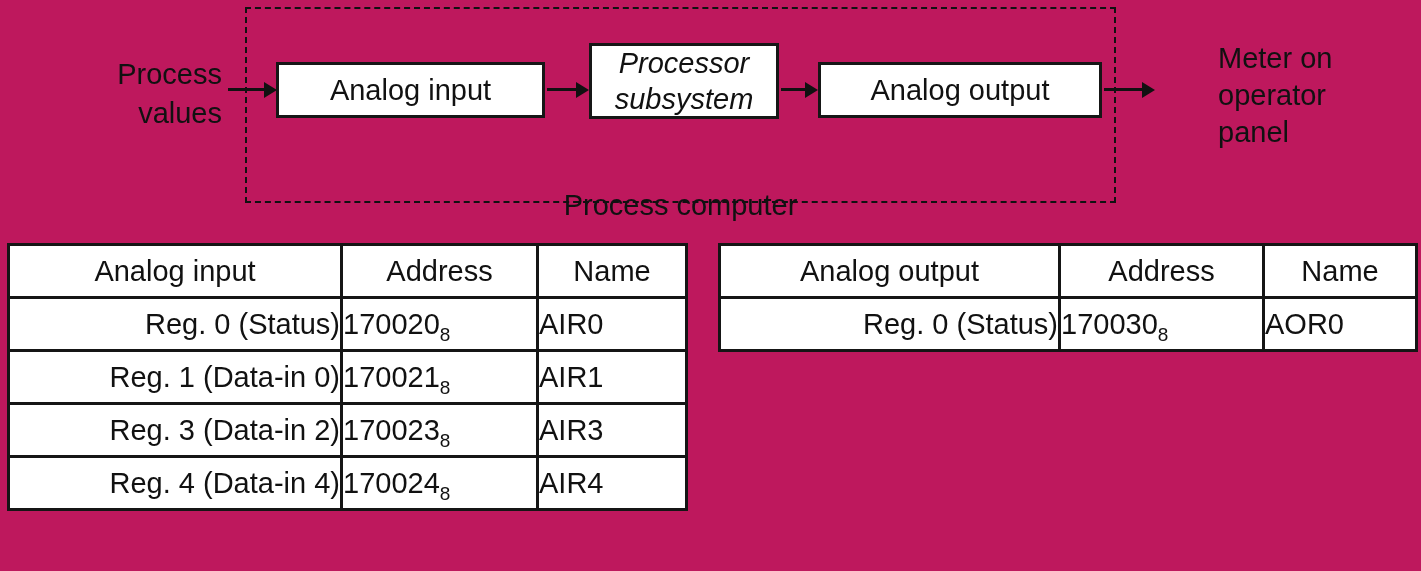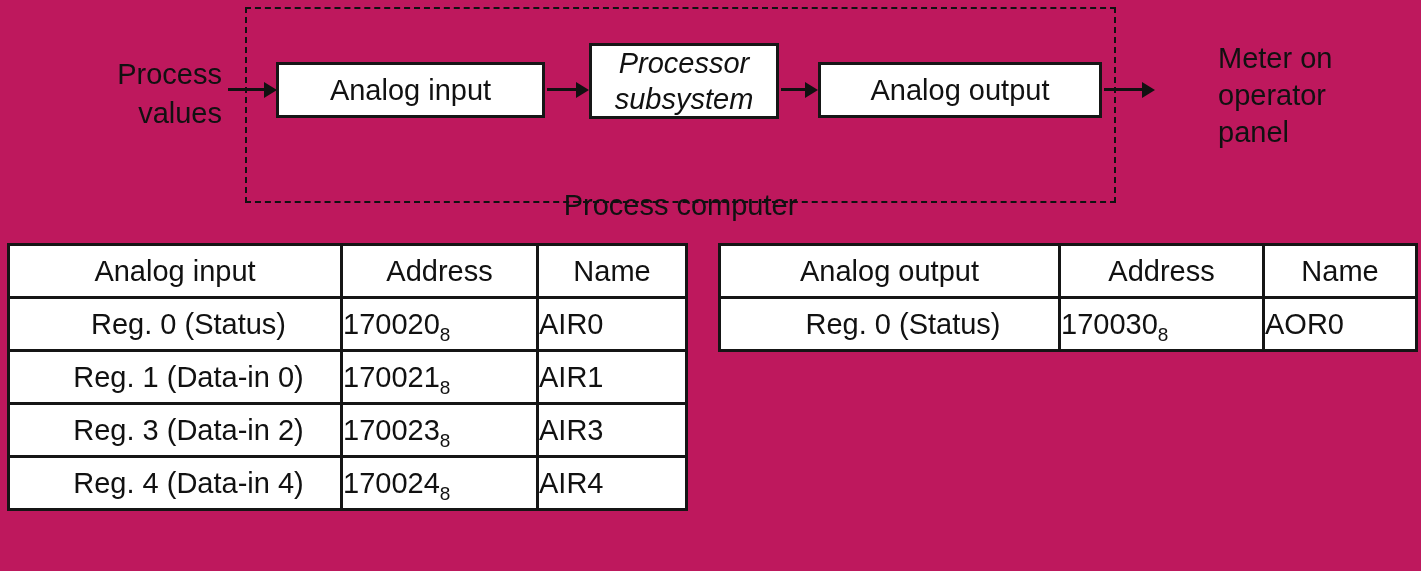--- a/index.html
+++ b/index.html
@@ -93,21 +93,21 @@
   #right-table { left: 718px; top: 243px; }
   .reg-table th, .reg-table td {
     border: 3px solid #151515;
     font-weight: normal;
     font-size: 29px;
     padding: 0;
     overflow: hidden;
   }
   .reg-table tr { height: 53px; }
   .reg-table th { text-align: center; }
-  td.label-cell { text-align: center; padding-left: 27px; }
+  td.label-cell { text-align: right; padding-left: 27px; }
   td.addr-cell, td.name-cell { text-align: left; }
   sub.base {
     font-size: 19px;
     line-height: 0;
     vertical-align: -7px;
   }
 </style>
 </head>
 <body>
 

